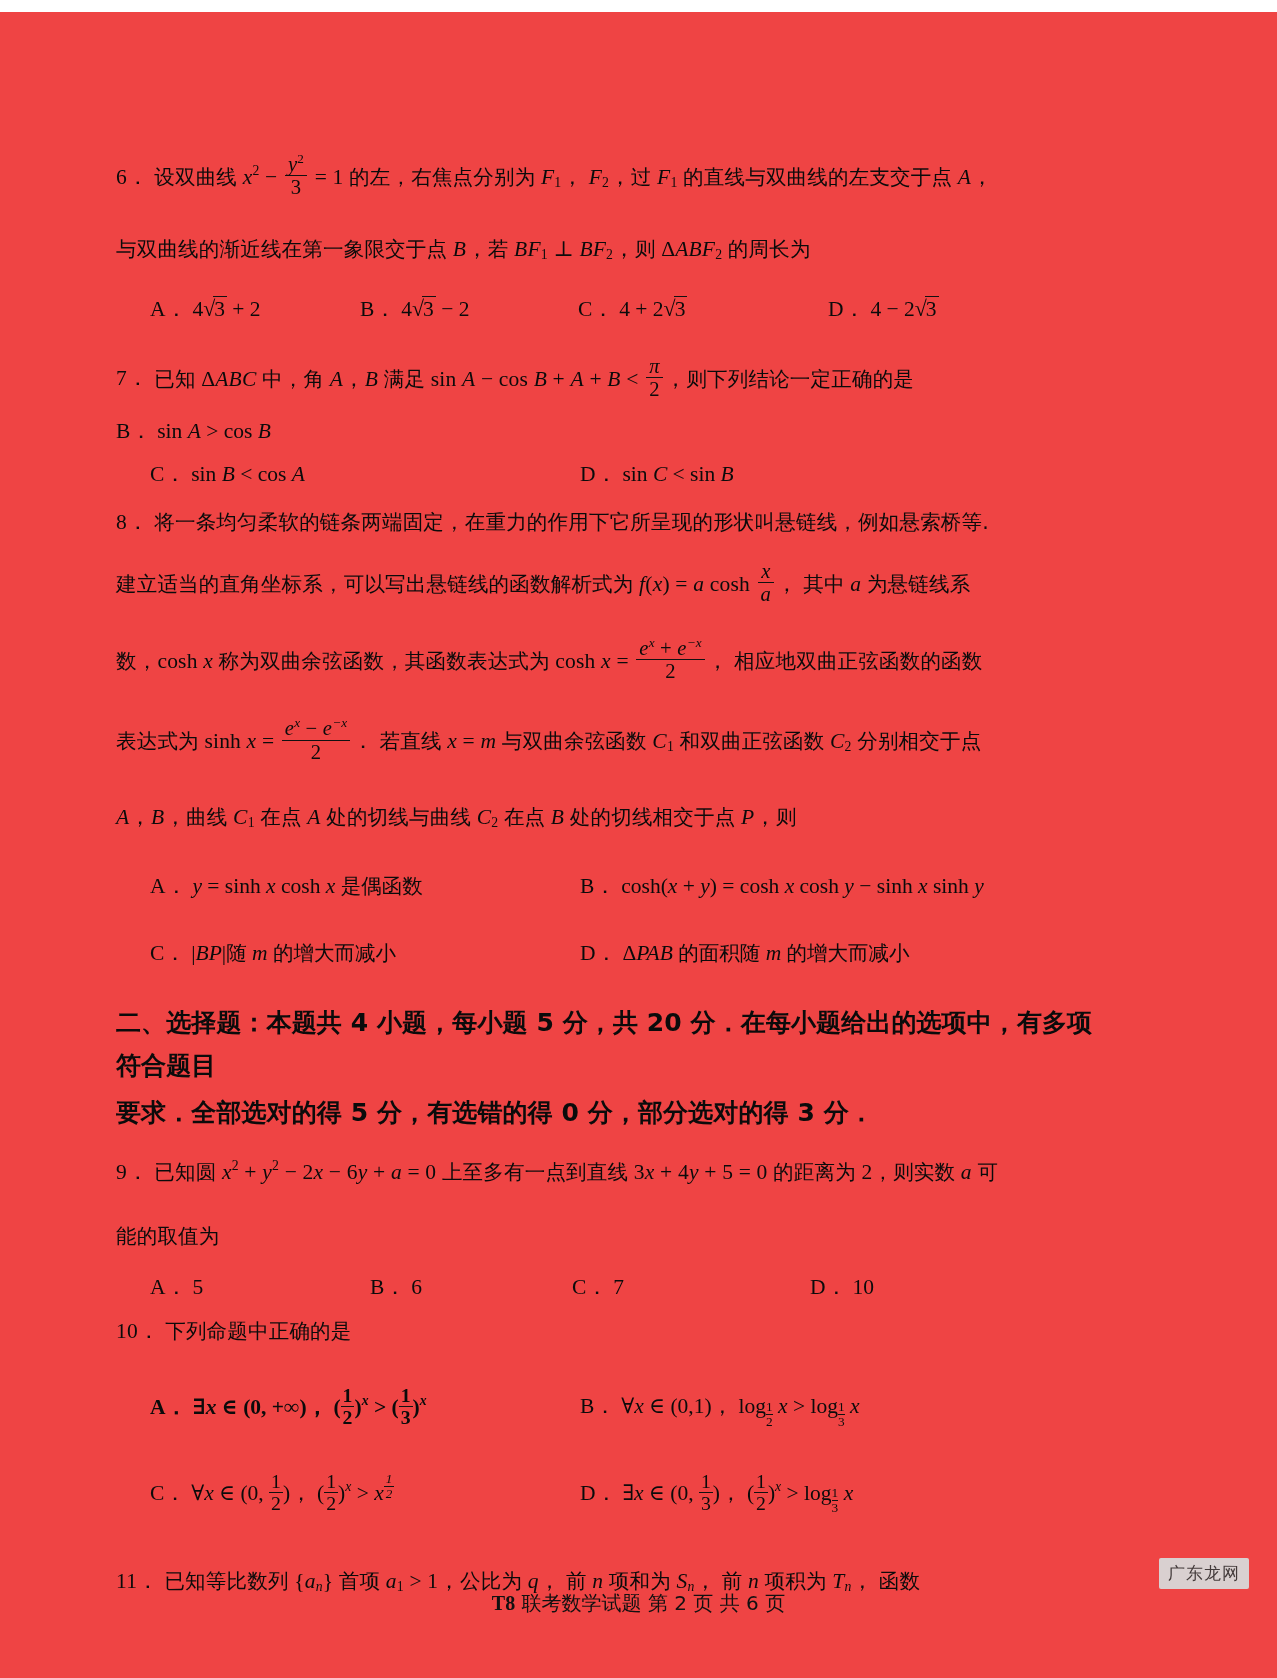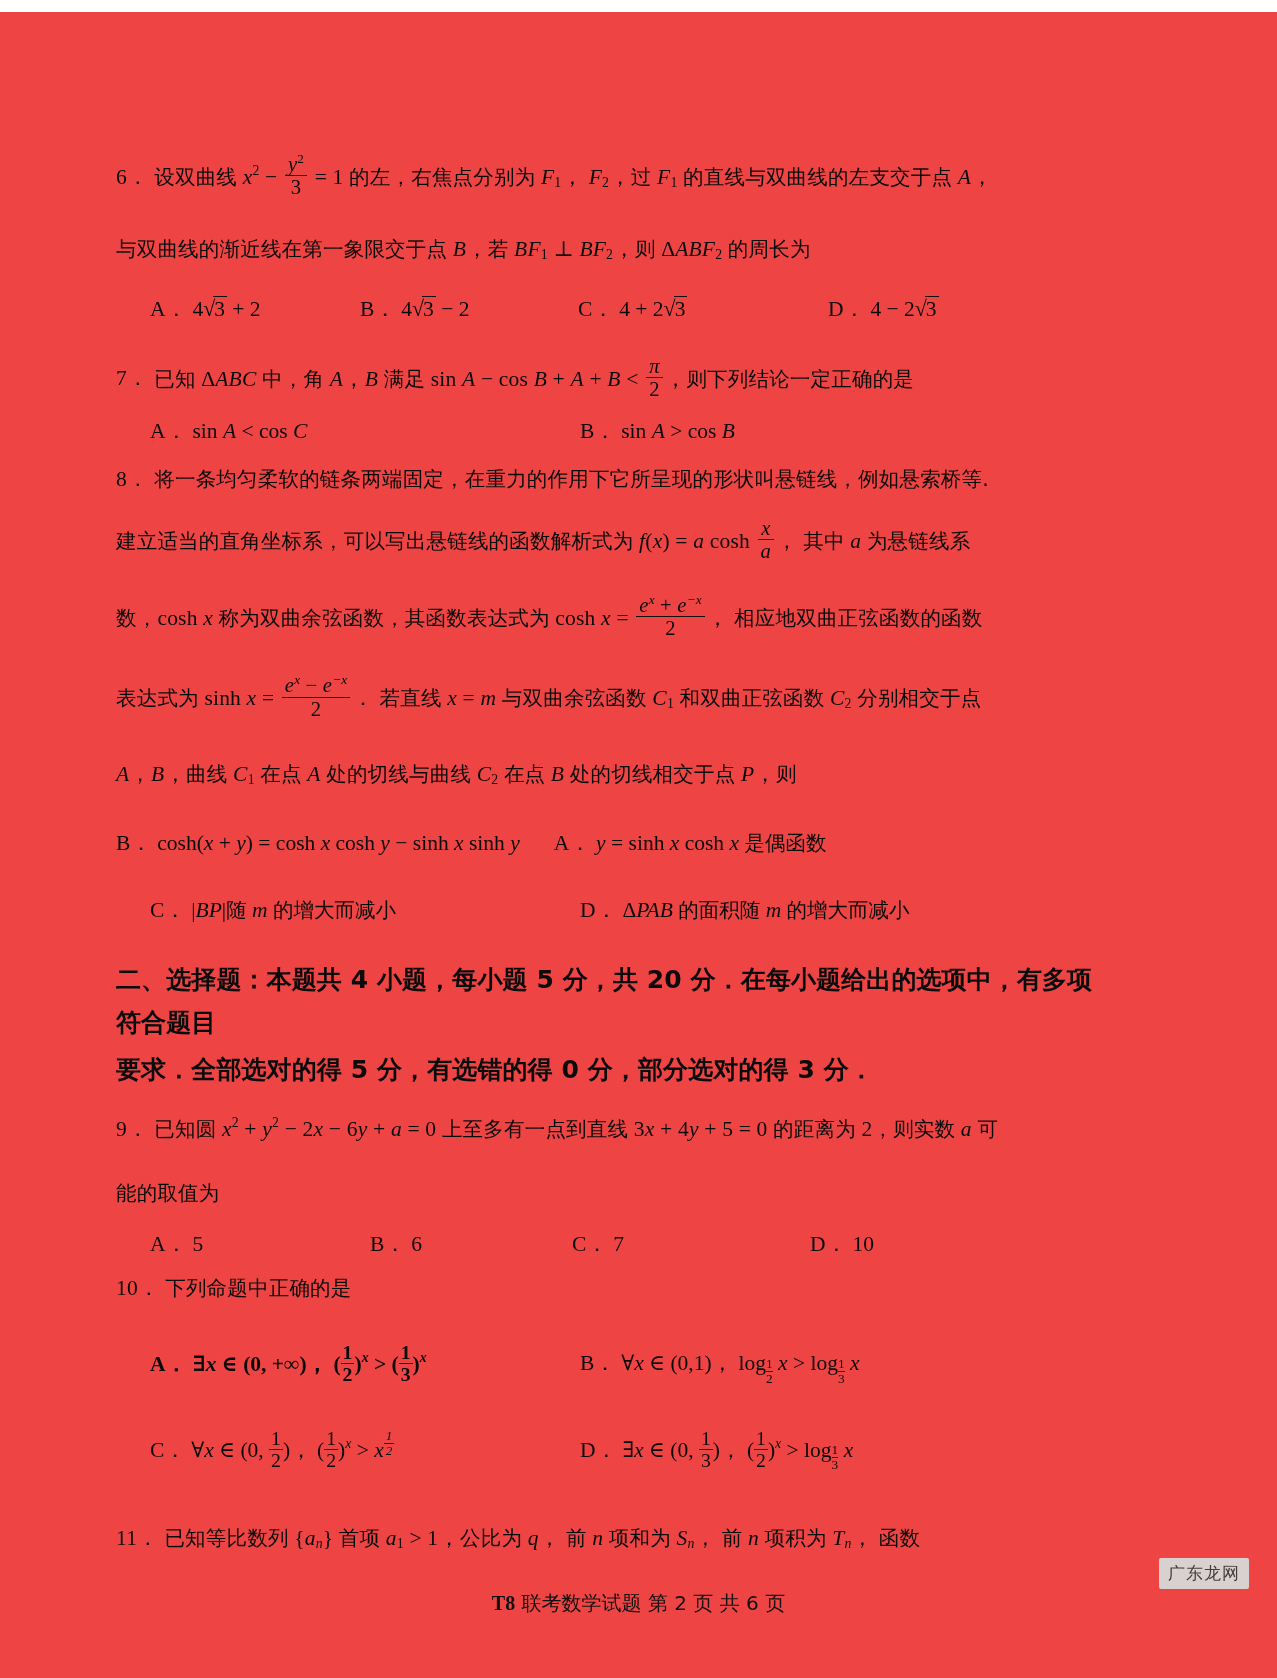--- a/index.html
+++ b/index.html
@@ -197,25 +197,30 @@
         <span class="qnum">7．</span>
         <span class="han">已知</span> Δ<span class="m">ABC</span> <span class="han">中，角</span>
         <span class="m">A</span>，<span class="m">B</span> <span class="han">满足</span>
         <span class="up">sin</span> <span class="m">A</span> − <span class="up">cos</span> <span class="m">B</span> +
         <span class="m">A</span> + <span class="m">B</span> &lt;
         <span class="frac"><span class="num"><span class="m">π</span></span><span class="den">2</span></span>，<span class="han">则下列结论一定正确的是</span>
       </span>
     </div>
 
     <div class="opts" style="margin-top:10px;">
+      <span class="opt">
+        B．&nbsp;<span class="up">sin</span> <span class="m">A</span> &gt; <span class="up">cos</span> <span class="m">B</span>
+      </span>
+    </div>
+    <div class="opts">
       <span class="opt" style="width:430px;padding-left:34px;">
-        A．&nbsp;<span class="up">sin</span> <span class="m">A</span> &lt; <span class="up">cos</span> <span class="m">C</span>
-      </span>
-      <span class="opt">
-        B．&nbsp;<span class="up">sin</span> <span class="m">A</span> &gt; <span class="up">cos</span> <span class="m">B</span>
+        C．&nbsp;<span class="up">sin</span> <span class="m">B</span> &lt; <span class="up">cos</span> <span class="m">A</span>
+      </span>
+      <span class="opt">
+        D．&nbsp;<span class="up">sin</span> <span class="m">C</span> &lt; <span class="up">sin</span> <span class="m">B</span>
       </span>
     </div>
 
     <div class="q" style="margin-top:6px;">
       <span class="qline">
         <span class="qnum">8．</span>
         <span class="han">将一条均匀柔软的链条两端固定，在重力的作用下它所呈现的形状叫悬链线，例如悬索桥等.</span>
       </span>
       <span class="qline" style="display:block;margin-top:16px;">
         <span class="han">建立适当的直角坐标系，可以写出悬链线的函数解析式为</span>
@@ -238,25 +243,25 @@
       </span>
       <span class="qline" style="display:block;margin-top:34px;">
         <span class="m">A</span>，<span class="m">B</span>，<span class="han">曲线</span>
         <span class="m">C</span><sub class="n">1</sub> <span class="han">在点</span> <span class="m">A</span> <span class="han">处的切线与曲线</span>
         <span class="m">C</span><sub class="n">2</sub> <span class="han">在点</span> <span class="m">B</span> <span class="han">处的切线相交于点</span>
         <span class="m">P</span>，<span class="han">则</span>
       </span>
     </div>
 
     <div class="opts" style="margin-top:26px;">
-      <span class="opt">
-        B．&nbsp;<span class="up">cosh</span>(<span class="m">x</span> + <span class="m">y</span>) = <span class="up">cosh</span> <span class="m">x</span> <span class="up">cosh</span> <span class="m">y</span> − <span class="up">sinh</span> <span class="m">x</span> <span class="up">sinh</span> <span class="m">y</span>
-      </span>
       <span class="opt" style="width:430px;padding-left:34px;">
         A．&nbsp;<span class="m">y</span> = <span class="up">sinh</span> <span class="m">x</span> <span class="up">cosh</span> <span class="m">x</span> <span class="han">是偶函数</span>
+      </span>
+      <span class="opt">
+        B．&nbsp;<span class="up">cosh</span>(<span class="m">x</span> + <span class="m">y</span>) = <span class="up">cosh</span> <span class="m">x</span> <span class="up">cosh</span> <span class="m">y</span> − <span class="up">sinh</span> <span class="m">x</span> <span class="up">sinh</span> <span class="m">y</span>
       </span>
     </div>
     <div class="opts" style="margin-top:24px;">
       <span class="opt" style="width:430px;padding-left:34px;">
         C．&nbsp;|<span class="m">BP</span>|<span class="han">随</span> <span class="m">m</span> <span class="han">的增大而减小</span>
       </span>
       <span class="opt">
         D．&nbsp;Δ<span class="m">PAB</span> <span class="han">的面积随</span> <span class="m">m</span> <span class="han">的增大而减小</span>
       </span>
     </div>

